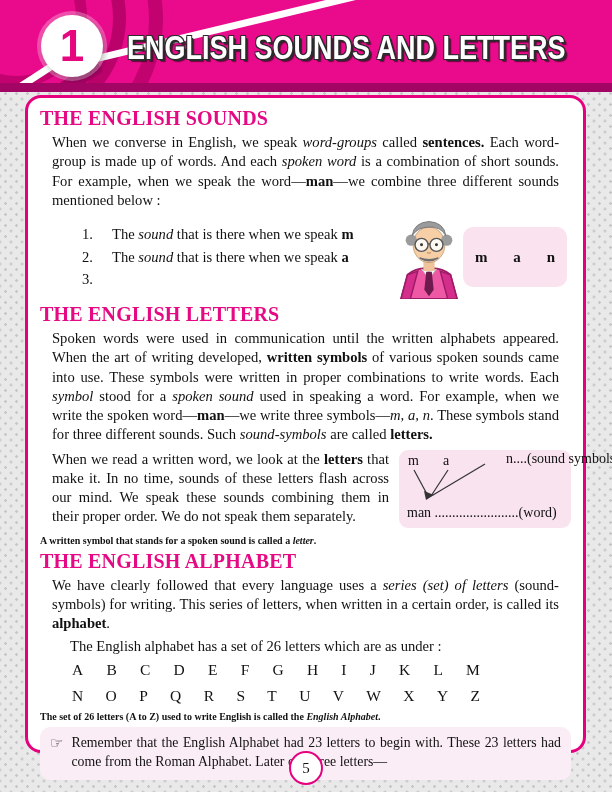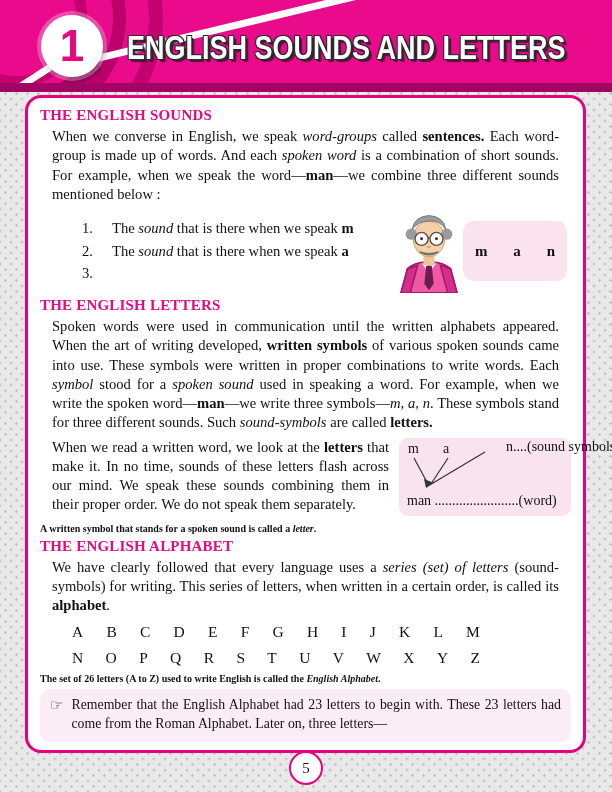--- a/index.html
+++ b/index.html
@@ -29,21 +29,21 @@
     display:flex;align-items:center;justify-content:center;
     box-shadow:0 0 0 4px rgba(255,255,255,.28),2px 3px 5px rgba(0,0,0,.35);}
   .chapter-badge span{color:#e6077e;font:bold 44px "Liberation Sans",sans-serif;line-height:1;}
   .chapter-title{position:absolute;left:127px;top:30px;color:#fff;
     font:bold 27px "Liberation Sans",sans-serif;letter-spacing:0px;white-space:nowrap;
     transform:scaleY(1.2);transform-origin:top left;
     text-shadow:-1px -1px 0 #2b2b2b,1px -1px 0 #2b2b2b,-1px 1px 0 #2b2b2b,2px 2px 0 #2b2b2b,3px 3px 1px rgba(0,0,0,.55);}
   
   .content-card{position:absolute;left:25px;top:95px;width:561px;height:658px;box-sizing:border-box;
     background:#fff;border:3px solid #e6007e;border-radius:16px;padding:5px 12px 6px;z-index:3;}
-  .section-heading{color:#e60984;font-weight:bold;font-size:15px;margin:4px 0 3px;letter-spacing:.2px;}
+  .section-heading{color:#e60984;font-weight:bold;font-size:20px;margin:4px 0 3px;letter-spacing:.2px;}
   p.body-text{margin:2px 12px 5px;line-height:1.32;font-size:14.6px;text-align:justify;}
   .b{font-weight:bold;}
   .i{font-style:italic;}
   .bi{font-weight:bold;font-style:italic;}
   
   .sounds-row{display:flex;align-items:center;margin:2px 0 3px;}
   .sounds-list{flex:1;padding-left:42px;}
   .sounds-list .li{display:flex;margin:4px 0;font-size:14.6px;line-height:1.3;}
   .sounds-list .num{width:30px;flex:none;}
   .illus{width:176px;flex:none;display:flex;align-items:center;}
@@ -153,20 +153,21 @@
       <span class="dw">man ........................(word)</span>
     </div>
     <p class="body-text"><span>When we read a written word, we look at the </span><span class="b">letters</span><span> that make it. In no time, sounds of these letters flash across our mind. We speak these sounds combining them in their proper order. We do not speak them separately.</span></p>
     <div class="clear"></div>
   </div>
 
   <p class="def-line"><span class="b">A written symbol that stands for a spoken sound is called a </span><span class="bi">letter</span><span class="b">.</span></p>
 
   <div class="section-heading">THE ENGLISH ALPHABET</div>
   <p class="body-text"><span>We have clearly followed that every language uses a </span><span class="i">series (set) of letters</span><span> (sound- symbols) for writing. This series of letters, when written in a certain order, is called its </span><span class="b">alphabet</span><span>.</span></p>
+  <p class="lead-in">The English alphabet has a set of 26 letters which are as under :</p>
 
   <div class="alphabet-row">
       <span>A</span>
       <span>B</span>
       <span>C</span>
       <span>D</span>
       <span>E</span>
       <span>F</span>
       <span>G</span>
       <span>H</span>

